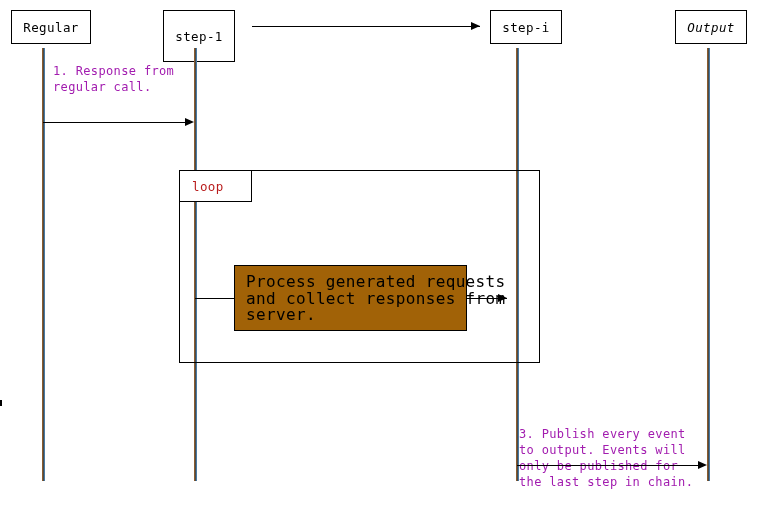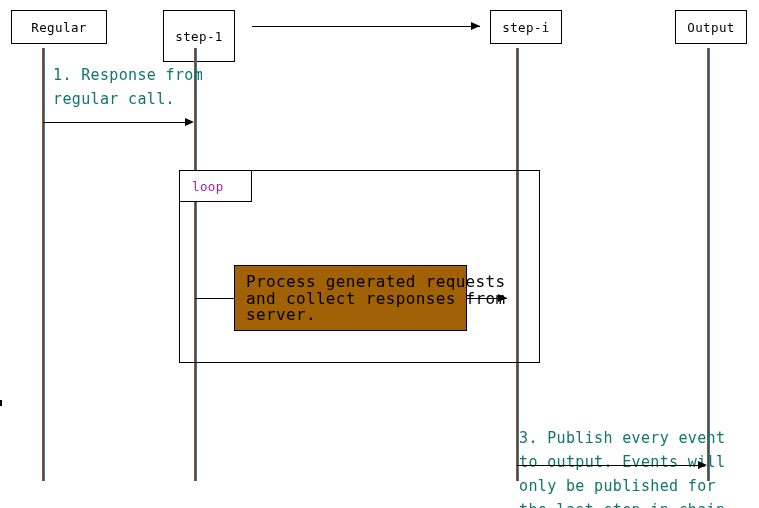--- a/index.html
+++ b/index.html
@@ -50,24 +50,24 @@
     position: absolute;
     width: 0;
     height: 0;
     border-top: 4.5px solid transparent;
     border-bottom: 4.5px solid transparent;
     border-left: 9px solid #000000;
   }
   
   .note-text {
     position: absolute;
-    font-size: 15px;
-    line-height: 24px;
+    font-size: 12px;
+    line-height: 16px;
     letter-spacing: 0.35px;
-    color: #0f766e;
+    color: #a21caf;
     white-space: pre;
   }
   
   .fragment-frame {
     position: absolute;
     box-sizing: border-box;
     border: 1px solid #000000;
     background: transparent;
   }
   .fragment-label {
@@ -75,21 +75,21 @@
     box-sizing: border-box;
     border: 1px solid #000000;
     border-top: none;
     border-left: none;
     background: #ffffff;
     display: flex;
     align-items: center;
     padding-left: 12px;
     font-size: 12.5px;
     letter-spacing: 0.4px;
-    color: #a21caf;
+    color: #b91c1c;
   }
   
   .msg-label-box {
     position: absolute;
     box-sizing: border-box;
     border: 1px solid #000000;
     background: #a16207;
     font-size: 16px;
     line-height: 16.5px;
     letter-spacing: 0.35px;
@@ -100,33 +100,33 @@
   .edge-artifact {
     position: absolute;
     background: #000000;
   }
 </style>
 </head>
 <body>
 
 <div id="diagram-canvas">
 
-  <div class="participant-box" style="left:11px; top:10px; width:96px; height:34px;text-align:center;">
+  <div class="participant-box" style="left:11px; top:10px; width:80px; height:34px;text-align:center;">
     <span>Regular</span>
   </div>
 
   <div class="participant-box" style="left:163px; top:10px; width:72px; height:52px;">
     <span>step-1</span>
   </div>
 
   <div class="participant-box" style="left:482px; top:10px; width:72px; height:34px;margin-left:8px;">
     <span>step-i</span>
   </div>
 
-  <div class="participant-box" style="left:675px; top:10px; width:72px; height:34px;">
+  <div class="participant-box" style="left:675px; top:10px; width:72px; height:34px;font-style:italic;">
     <span>Output</span>
   </div>
 
   <div class="msg-line" style="left:252px; top:26px; width:228px;"></div>
   <div class="arrow-head" style="left:471px; top:21.5px;"></div>
 
   <div class="lifeline" style="left:42px; top:48px; height:433px;"></div>
   <div class="lifeline" style="left:194px; top:48px; height:433px;"></div>
   <div class="lifeline" style="left:516px; top:48px; height:433px;"></div>
   <div class="lifeline" style="left:707px; top:48px; height:433px;"></div>

